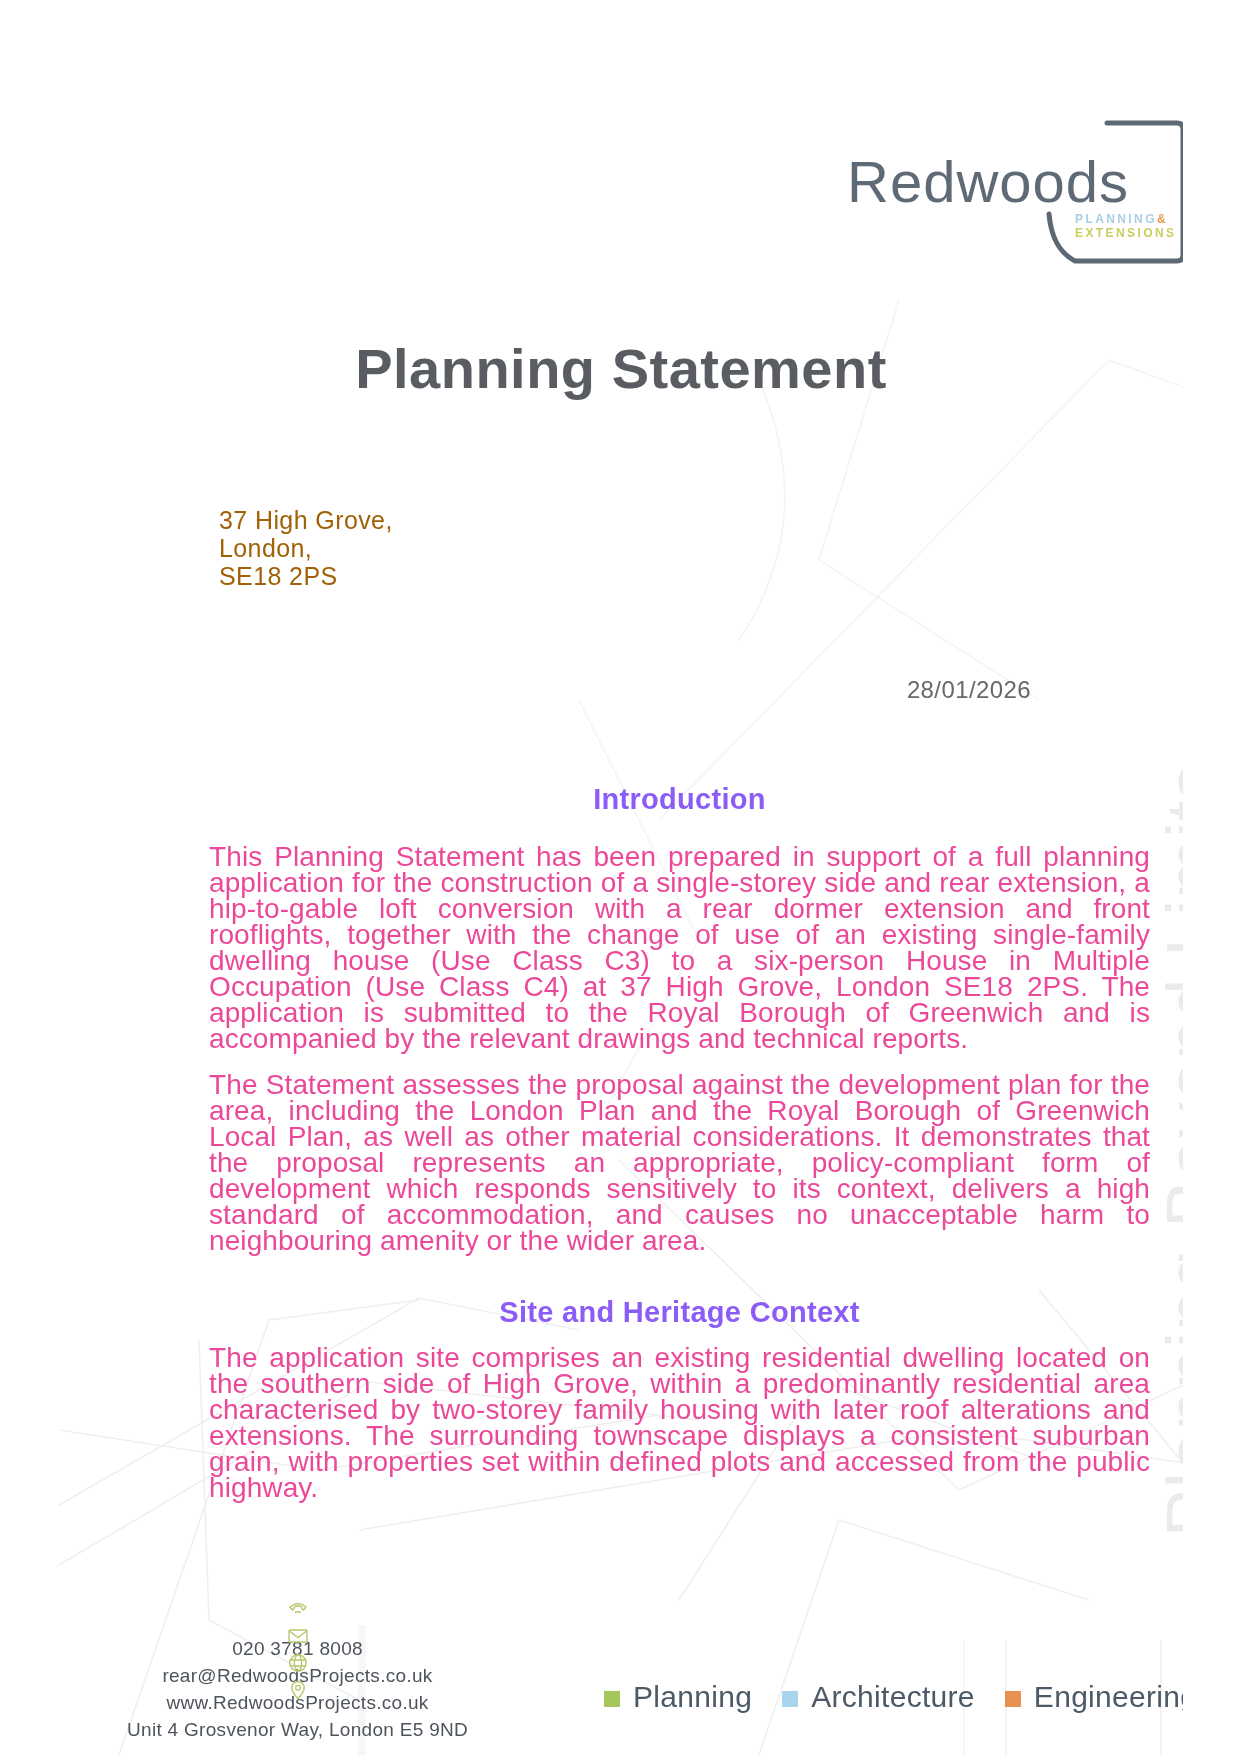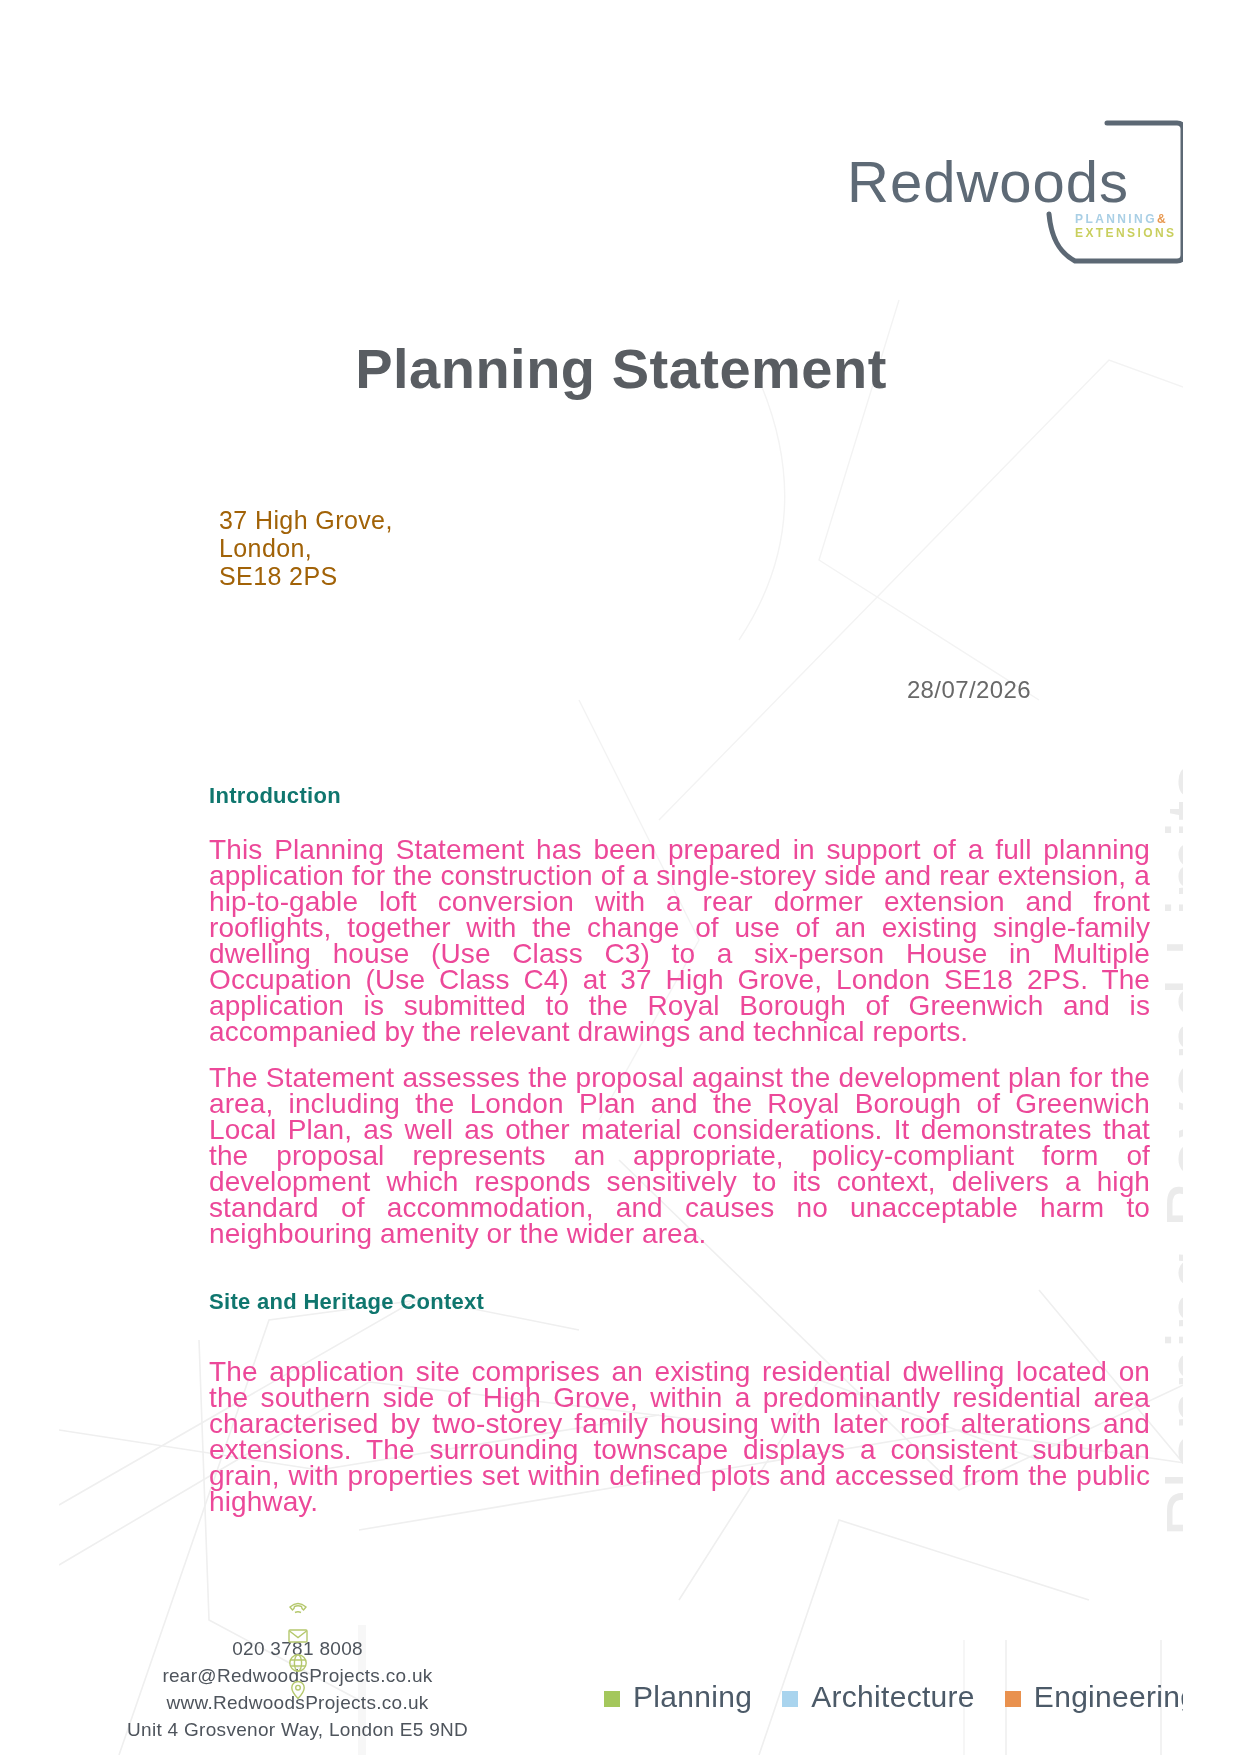--- a/index.html
+++ b/index.html
@@ -61,25 +61,26 @@
     font-size: 24px; color: #686868; letter-spacing: 0.4px;
     z-index: 2;
   }
 
   
   .content {
     position: absolute; left: 150px; top: 783px; width: 941px;
     z-index: 2;
   }
   .section-heading {
-    font-size: 22px; font-weight: bold; color: #0f766e;
+    font-size: 29px; font-weight: bold; color: #8b5cf6;
     letter-spacing: 0.3px;
     margin-bottom: 28px;
-  }
-  .section-heading.second { margin-top: 42px; margin-bottom: 44px; }
+    text-align: center;
+  }
+  .section-heading.second { margin-top: 42px; margin-bottom: 16px; }
   .content p {
     font-size: 28px; line-height: 26px; color: #ec4899;
     text-align: justify; letter-spacing: 0.1px;
     margin-bottom: 20px;
   }
 
   
   .contacts {
     position: absolute; left: 68px; top: 1598px;
     display: flex; flex-direction: column; gap: 7px;
@@ -149,21 +150,21 @@
   </div>
 
   <div class="doc-title">Planning Statement</div>
 
   <div class="site-address">
     <div>37 High Grove,</div>
     <div>London,</div>
     <div>SE18 2PS</div>
   </div>
 
-  <div class="doc-date">28/07/2026</div>
+  <div class="doc-date">28/01/2026</div>
 
   <div class="content">
     <div class="section-heading">Introduction</div>
     <p>This Planning Statement has been prepared in support of a full planning application for the construction of a single-storey side and rear extension, a hip-to-gable loft conversion with a rear dormer extension and front rooflights, together with the change of use of an existing single-family dwelling house (Use Class C3) to a six-person House in Multiple Occupation (Use Class C4) at 37 High Grove, London SE18 2PS. The application is submitted to the Royal Borough of Greenwich and is accompanied by the relevant drawings and technical reports.</p>
     <p>The Statement assesses the proposal against the development plan for the area, including the London Plan and the Royal Borough of Greenwich Local Plan, as well as other material considerations. It demonstrates that the proposal represents an appropriate, policy-compliant form of development which responds sensitively to its context, delivers a high standard of accommodation, and causes no unacceptable harm to neighbouring amenity or the wider area.</p>
     <div class="section-heading second">Site and Heritage Context</div>
     <p>The application site comprises an existing residential dwelling located on the southern side of High Grove, within a predominantly residential area characterised by two-storey family housing with later roof alterations and extensions. The surrounding townscape displays a consistent suburban grain, with properties set within defined plots and accessed from the public highway.</p>
   </div>
 
   <div class="contacts">

